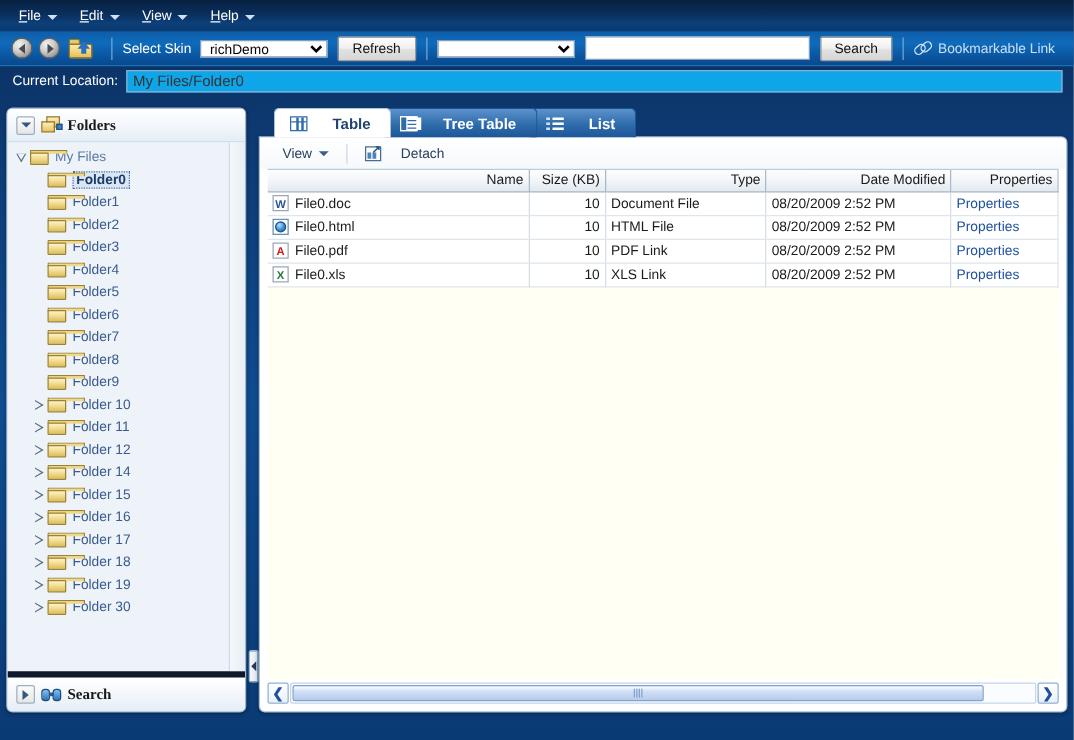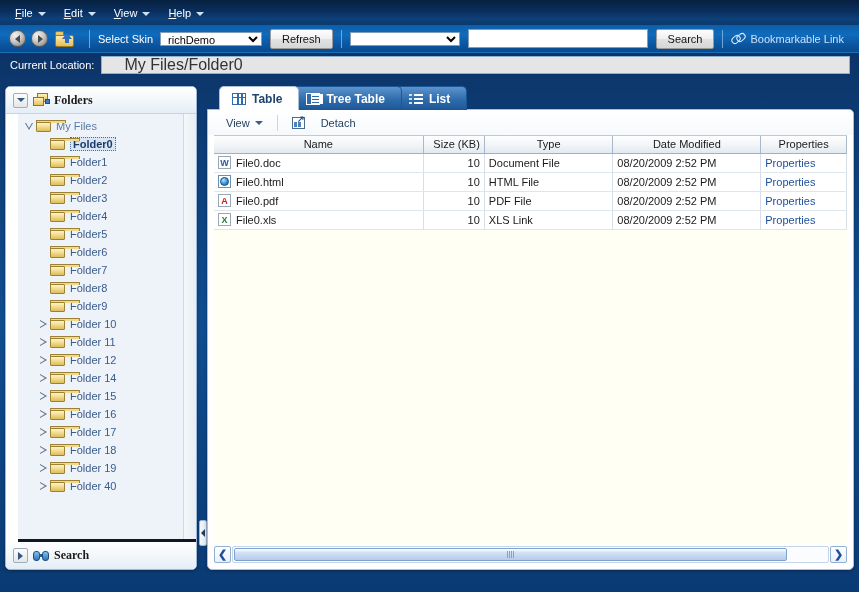--- a/index.html
+++ b/index.html
@@ -122,23 +122,23 @@
     cursor: pointer; white-space: nowrap;
   }
 
   
   #locbar {
     position: absolute; left: 0; top: 53px; width: 859px; height: 24px;
     display: flex; align-items: center; padding-left: 10px;
   }
   #locbar .loclabel { color: #ffffff; font-size: 11px; margin-right: 7px; white-space: nowrap; }
   #loc-input {
-    font-family: "Liberation Sans", sans-serif; font-size: 16px;
+    font-family: "Liberation Sans", sans-serif; font-size: 12px;
     flex: 1; height: 18px; margin-right: 9px;
-    border: 1px solid #8fb0cc; background: #e5e5e5; color: #333; padding-left: 22px;
+    border: 1px solid #8fb0cc; background: #0ea5e9; color: #333; padding-left: 4px;
   }
 
   
   #main {
     position: absolute; left: 5px; top: 86px; width: 849px; height: 490px;
     display: flex;
   }
 
   
   #leftpanel {
@@ -186,22 +186,21 @@
     border: 1px solid #93741f;
   }
   .folders-ico .dot {
     position: absolute; right: -1px; top: 6px; width: 5px; height: 5px;
     background: #3c7fc4; border: 1px solid #1f4f82;
   }
 
   #tree-scroll {
     flex: 1; overflow: hidden; position: relative;
     background: #eef3f9;
-    border-bottom: 3px solid #0f172a;
-    margin-left: 12px;
+    border-bottom: 5px solid #0f172a;
   }
   .tree-list { padding: 3px 0 0 0; }
   .tree-row {
     height: 18px; display: flex; align-items: center;
     font-size: 11px; cursor: pointer; padding-left: 4px;
   }
   .tw {
     width: 14px; height: 14px; flex: none;
     display: flex; align-items: center; justify-content: center;
   }
@@ -294,21 +293,21 @@
   
   #rightpanel {
     flex: 1; height: 484px; position: relative;
     display: flex; flex-direction: column;
   }
   #tabstrip {
     height: 24px; flex: none; display: flex; align-items: flex-end;
     position: relative; z-index: 3; padding-left: 12px;
   }
   .tab {
-    height: 24px; display: flex; align-items: center; gap: 6px;
+    height: 24px; display: flex; align-items: center; gap: 20px;
     padding: 0 16px 0 12px; font-size: 12px; font-weight: bold;
     cursor: pointer; position: relative; margin-right: -6px;
   }
   .tab.active {
     background: #ffffff;
     color: #20446f;
     border: 1px solid #a8c0d8; border-bottom: none;
     border-radius: 5px 5px 0 0;
     z-index: 3;
   }
@@ -403,21 +402,21 @@
   }
   table.dtable {
     width: 100%; border-collapse: collapse;
     font-size: 11px; table-layout: fixed;
   }
   table.dtable thead th {
     background: linear-gradient(to bottom, #fefefe 0%, #f1f4f8 55%, #e3e9f0 100%);
     border-right: 1px solid #a9b9c9;
     border-bottom: 1px solid #9fb2c4;
     font-weight: normal; color: #1a1a1a;
-    text-align: center; height: 17px; padding: 0 4px;
+    text-align: right; height: 17px; padding: 0 4px;
     white-space: nowrap;
   }
   table.dtable thead th.num { text-align: right; }
   table.dtable tbody td {
     background: #ffffff;
     border-right: 1px solid #d6dfe8;
     border-bottom: 1px solid #dde5ed;
     height: 19px; padding: 0 4px; color: #1a1a1a;
     white-space: nowrap; overflow: hidden;
   }
@@ -747,21 +746,21 @@
           </div>
           <div class="tree-row">
             <span class="indent1"></span>
             <span class="tw">
               <span class="tri-right-o"></span>
             </span>
             <span class="fico">
               <span class="tab"></span>
               <span class="body"></span>
             </span>
-            <span class="tlabel">Folder 40</span>
+            <span class="tlabel">Folder 30</span>
           </div>
         </div>
       <div class="tree-vscroll"></div>
     </div>
 
     <div class="search-strip">
       <div class="disclose-btn">
         <span class="dcaret-rt"></span>
       </div>
       <span class="binoc">
@@ -858,21 +857,21 @@
               <tr>
                 <td class=" namecell">
                   <span class="namecell-inner">
                     <span class="ficon pdf">
                       <span>A</span>
                     </span>
                     <span>File0.pdf</span>
                   </span>
                 </td>
                 <td class="num">10</td>
-                <td>PDF File</td>
+                <td>PDF Link</td>
                 <td>08/20/2009 2:52 PM</td>
                 <td><span class="prop-link">Properties</span></td>
               </tr>
               <tr>
                 <td class=" namecell">
                   <span class="namecell-inner">
                     <span class="ficon xls">
                       <span>X</span>
                     </span>
                     <span>File0.xls</span>

